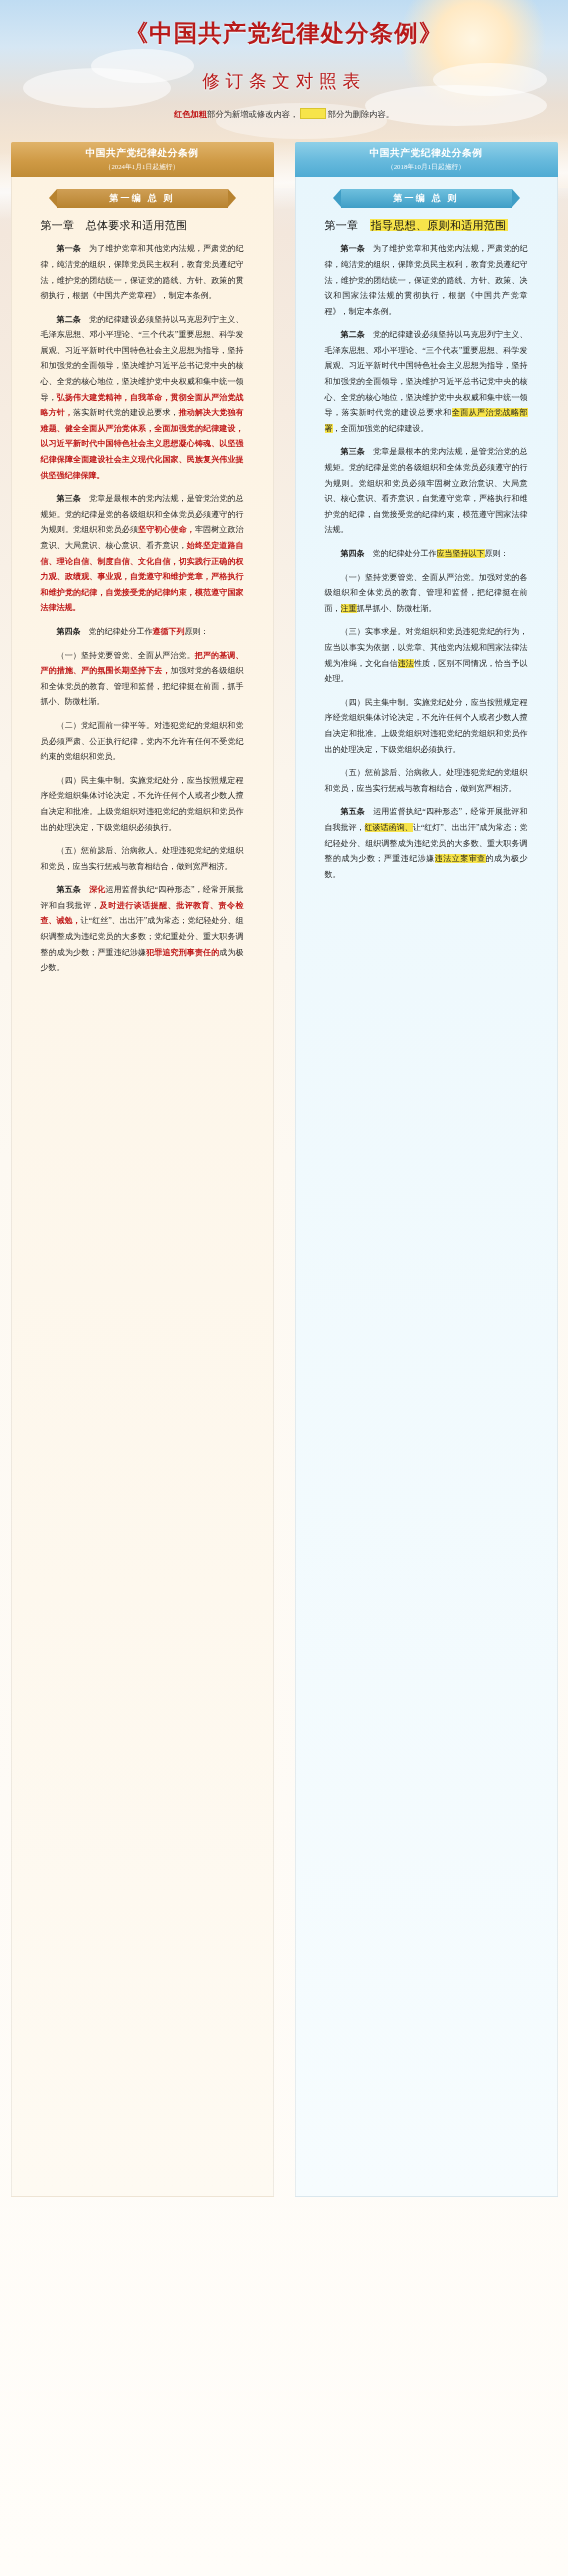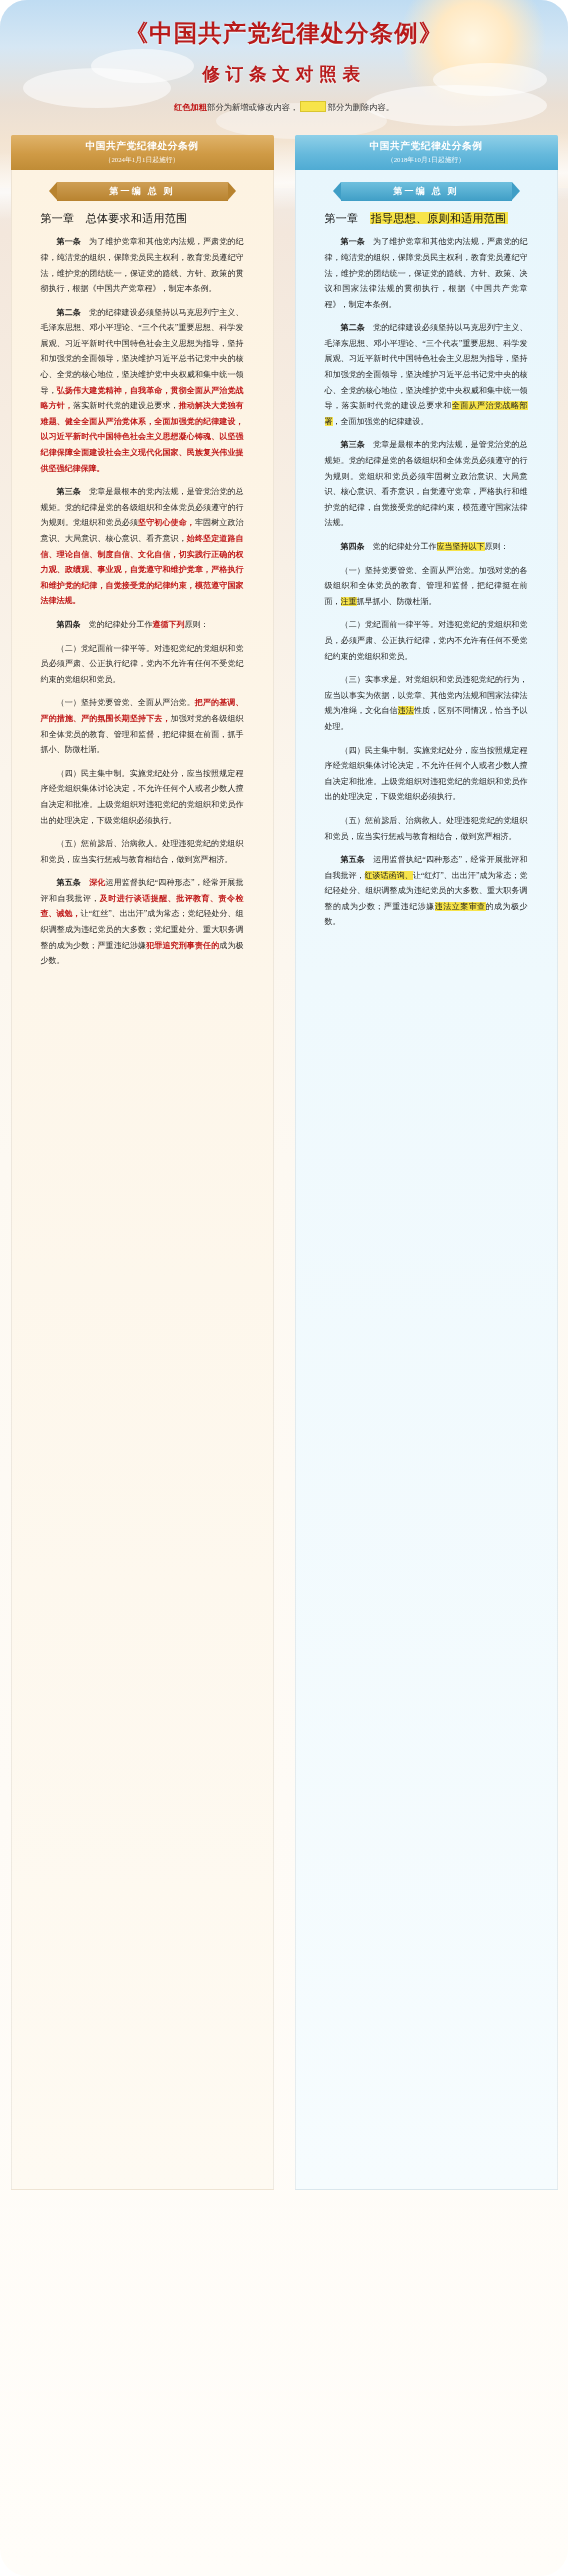--- a/index.html
+++ b/index.html
@@ -7,21 +7,20 @@
     width:570px;
     font-family:"Liberation Serif", serif;
     background:#ffffff;
   }
   .page{
     position:relative;
     width:568px;
     min-height:2576px;
     background:linear-gradient(180deg,#e9f2fb 0%,#f3e7dc 9%,#f6ece1 16%,#f8f0e6 22%,#fbf5ec 30%,#fdf9f2 45%,#fefbf6 70%,#fffdf9 100%);
     overflow:hidden;
-    border-radius:27px;
   }
   
   .sky{
     position:absolute;left:0;top:0;width:570px;height:188px;
     background:linear-gradient(180deg,#bfdcf2 0%,#d6e7f4 25%,#eadfd4 55%,#f3e4d2 75%,#f7ecdf 100%);
   }
   .sun{
     position:absolute;left:399px;top:-34px;width:148px;height:148px;border-radius:50%;
     background:radial-gradient(circle,#fff6e2 0%,#ffe9c4 35%,rgba(255,233,196,0) 70%);
   }
@@ -38,21 +37,21 @@
   }
 
   
   .title-wrap{position:relative;padding-top:17px;text-align:center;}
   .main-title{
     font-family:"Liberation Serif", serif;
     font-size:23.4px;font-weight:bold;color:#b81b1b;letter-spacing:1.1px;
     text-shadow:0 1.1px 1.7px rgba(255,255,255,.85);
   }
   .sub-title{
-    margin-top:13px;font-size:17.7px;font-weight:bold;color:#b81b1b;letter-spacing:5.7px;
+    margin-top:20px;font-size:17.7px;font-weight:normal;color:#b81b1b;letter-spacing:5.7px;
     text-shadow:0 1.1px 1.7px rgba(255,255,255,.85);
   }
   .legend{
     margin:15px auto 16px;width:365px;text-align:center;font-size:8.3px;color:#333;line-height:1.8;
   }
   .legend .red{color:#c01a1a;font-weight:bold;}
   .legend .yellowbox{
     display:inline-block;width:24px;height:8.5px;background:#f7e44a;border:0.6px solid #d9c52f;
     vertical-align:-1.1px;margin:0 1.7px;
   }
@@ -137,22 +136,22 @@
         <div class="h2">（2024年1月1日起施行）</div>
       </div>
       <div class="col-body body-left">
         <div class="banner banner-left">第一编  总  则</div>
         <div class="chapter">第一章　总体要求和适用范围</div>
         <div id="left-paras">
             <p class="para"><span class="art">第一条　</span><span>为了维护党章和其他党内法规，严肃党的纪律，纯洁党的组织，保障党员民主权利，教育党员遵纪守法，维护党的团结统一，保证党的路线、方针、政策的贯彻执行，根据《中国共产党章程》，制定本条例。</span></p>
             <p class="para"><span class="art">第二条　</span><span>党的纪律建设必须坚持以马克思列宁主义、毛泽东思想、邓小平理论、“三个代表”重要思想、科学发展观、习近平新时代中国特色社会主义思想为指导，坚持和加强党的全面领导，坚决维护习近平总书记党中央的核心、全党的核心地位，坚决维护党中央权威和集中统一领导，</span><span class="r">弘扬伟大建党精神，自我革命，贯彻全面从严治党战略方针，</span><span>落实新时代党的建设总要求，</span><span class="r">推动解决大党独有难题、健全全面从严治党体系，全面加强党的纪律建设，以习近平新时代中国特色社会主义思想凝心铸魂、以坚强纪律保障全面建设社会主义现代化国家、民族复兴伟业提供坚强纪律保障。</span></p>
             <p class="para"><span class="art">第三条　</span><span>党章是最根本的党内法规，是管党治党的总规矩。党的纪律是党的各级组织和全体党员必须遵守的行为规则。党组织和党员必须</span><span class="r">坚守初心使命，</span><span>牢固树立政治意识、大局意识、核心意识、看齐意识，</span><span class="r">始终坚定道路自信、理论自信、制度自信、文化自信，切实践行正确的权力观、政绩观、事业观，自觉遵守和维护党章，严格执行和维护党的纪律，自觉接受党的纪律约束，模范遵守国家法律法规。</span></p>
             <p class="para"><span class="art">第四条　</span><span>党的纪律处分工作</span><span class="r">遵循下列</span><span>原则：</span></p>
+            <p class="para"><span>（一）坚持党要管党、全面从严治党。</span><span class="r">把严的基调、严的措施、严的氛围长期坚持下去，</span><span>加强对党的各级组织和全体党员的教育、管理和监督，把纪律挺在前面，抓手抓小、防微杜渐。</span></p>
             <p class="para"><span>（二）党纪面前一律平等。对违犯党纪的党组织和党员必须严肃、公正执行纪律，党内不允许有任何不受党纪约束的党组织和党员。</span></p>
-            <p class="para"><span>（一）坚持党要管党、全面从严治党。</span><span class="r">把严的基调、严的措施、严的氛围长期坚持下去，</span><span>加强对党的各级组织和全体党员的教育、管理和监督，把纪律挺在前面，抓手抓小、防微杜渐。</span></p>
             <p class="para"><span>（四）民主集中制。实施党纪处分，应当按照规定程序经党组织集体讨论决定，不允许任何个人或者少数人擅自决定和批准。上级党组织对违犯党纪的党组织和党员作出的处理决定，下级党组织必须执行。</span></p>
             <p class="para"><span>（五）惩前毖后、治病救人。处理违犯党纪的党组织和党员，应当实行惩戒与教育相结合，做到宽严相济。</span></p>
             <p class="para"><span class="art">第五条　</span><span class="r">深化</span><span>运用监督执纪“四种形态”，经常开展批评和自我批评，</span><span class="r">及时进行谈话提醒、批评教育、责令检查、诫勉，</span><span>让“红丝”、出出汗”成为常态；党纪轻处分、组织调整成为违纪党员的大多数；党纪重处分、重大职务调整的成为少数；严重违纪涉嫌</span><span class="r">犯罪追究刑事责任的</span><span>成为极少数。</span></p>
           </div>
       </div>
     </div>
 
     <div class="col">
       <div class="col-head head-right">
         <div class="h1">中国共产党纪律处分条例</div>
@@ -160,21 +159,20 @@
       </div>
       <div class="col-body body-right">
         <div class="banner banner-right">第一编  总  则</div>
         <div class="chapter"><span>第一章　</span><span class="hl">指导思想、原则和适用范围</span></div>
         <div id="right-paras">
             <p class="para"><span class="art">第一条　</span><span>为了维护党章和其他党内法规，严肃党的纪律，纯洁党的组织，保障党员民主权利，教育党员遵纪守法，维护党的团结统一，保证党的路线、方针、政策、决议和国家法律法规的贯彻执行，根据《中国共产党章程》，制定本条例。</span></p>
             <p class="para"><span class="art">第二条　</span><span>党的纪律建设必须坚持以马克思列宁主义、毛泽东思想、邓小平理论、“三个代表”重要思想、科学发展观、习近平新时代中国特色社会主义思想为指导，坚持和加强党的全面领导，坚决维护习近平总书记党中央的核心、全党的核心地位，坚决维护党中央权威和集中统一领导，落实新时代党的建设总要求和</span><span class="y">全面从严治党战略部署</span><span>，全面加强党的纪律建设。</span></p>
             <p class="para"><span class="art">第三条　</span><span>党章是最根本的党内法规，是管党治党的总规矩。党的纪律是党的各级组织和全体党员必须遵守的行为规则。党组织和党员必须牢固树立政治意识、大局意识、核心意识、看齐意识，自觉遵守党章，严格执行和维护党的纪律，自觉接受党的纪律约束，模范遵守国家法律法规。</span></p>
             <p class="para"><span class="art">第四条　</span><span>党的纪律处分工作</span><span class="y">应当坚持以下</span><span>原则：</span></p>
             <p class="para"><span>（一）坚持党要管党、全面从严治党。加强对党的各级组织和全体党员的教育、管理和监督，把纪律挺在前面，</span><span class="y">注重</span><span>抓早抓小、防微杜渐。</span></p>
-            <p class="para"><span>（二）党纪面前一律平等。对违犯党纪的党组织和党员，必须严肃、公正执行纪律，党内不允许有任何不受党纪约束的党组织和党员。</span></p>
             <p class="para"><span>（三）实事求是。对党组织和党员违犯党纪的行为，应当以事实为依据，以党章、其他党内法规和国家法律法规为准绳，文化自信</span><span class="y">违法</span><span>性质，区别不同情况，恰当予以处理。</span></p>
             <p class="para"><span>（四）民主集中制。实施党纪处分，应当按照规定程序经党组织集体讨论决定，不允许任何个人或者少数人擅自决定和批准。上级党组织对违犯党纪的党组织和党员作出的处理决定，下级党组织必须执行。</span></p>
             <p class="para"><span>（五）惩前毖后、治病救人。处理违犯党纪的党组织和党员，应当实行惩戒与教育相结合，做到宽严相济。</span></p>
             <p class="para"><span class="art">第五条　</span><span>运用监督执纪“四种形态”，经常开展批评和自我批评，</span><span class="y">红谈话函询、</span><span>让“红灯”、出出汗”成为常态；党纪轻处分、组织调整成为违纪党员的大多数、重大职务调整的成为少数；严重违纪涉嫌</span><span class="y">违法立案审查</span><span>的成为极少数。</span></p>
           </div>
       </div>
     </div>
 
   </div>
 </div>

